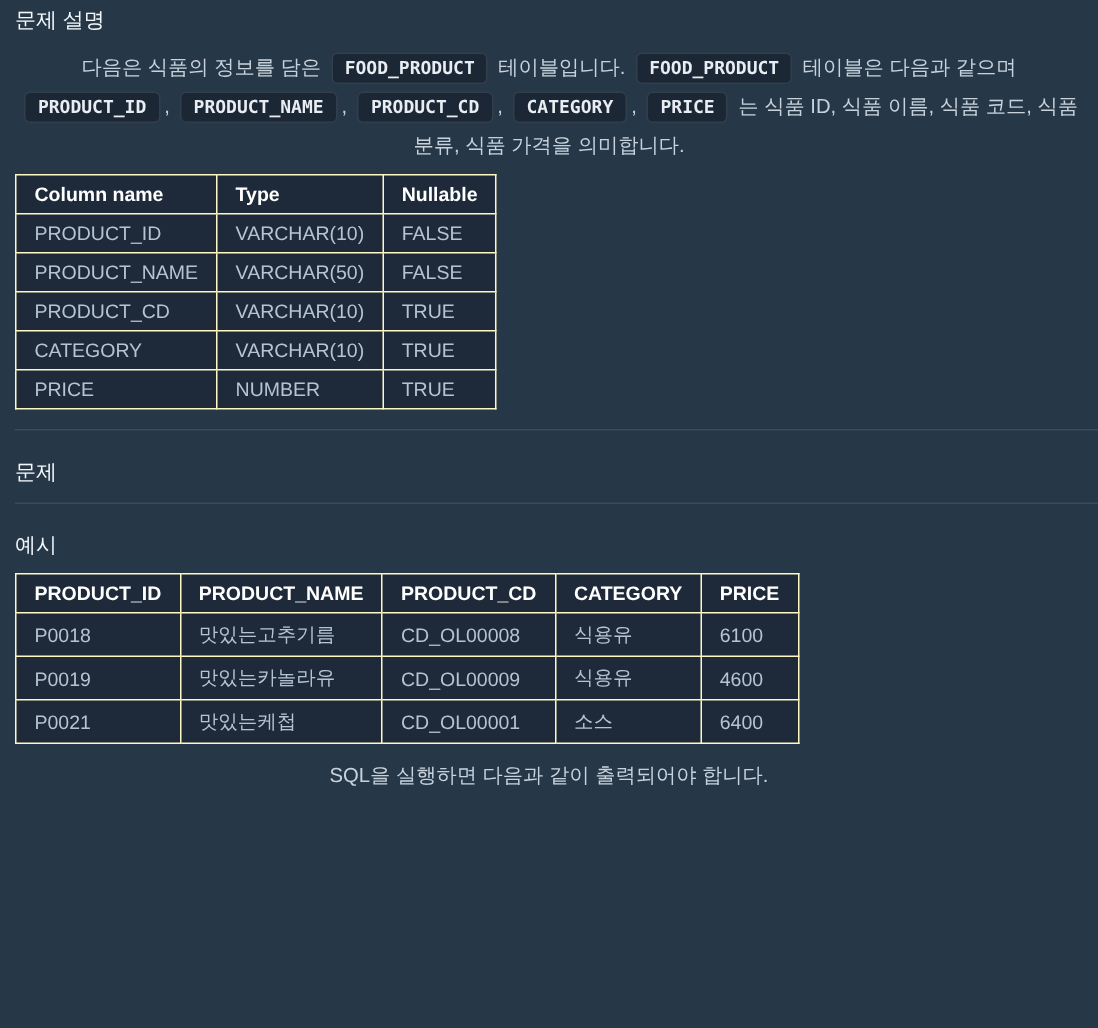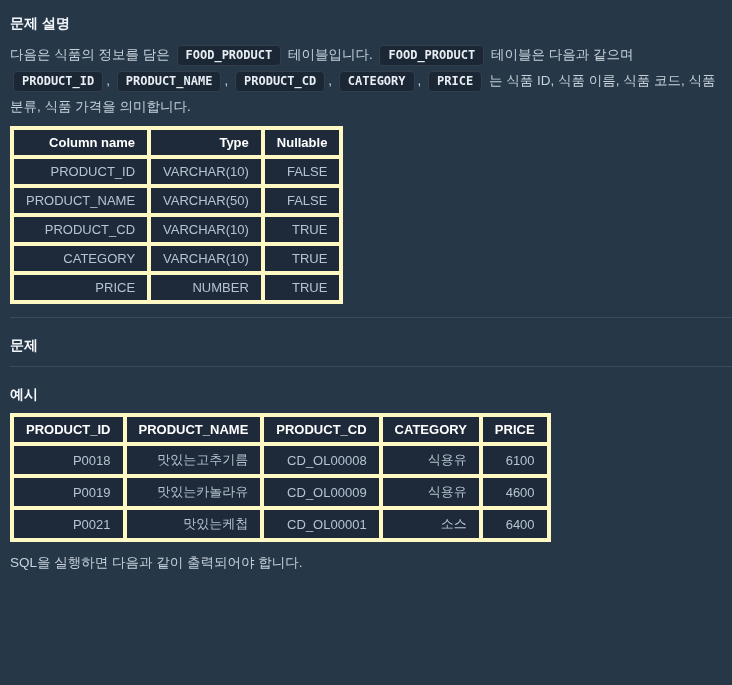--- a/index.html
+++ b/index.html
@@ -13,28 +13,29 @@
     box-sizing: border-box;
     padding: 5px 10px 0 10px;
     overflow: hidden;
     font-family: "Liberation Sans", sans-serif;
     font-size: 13.5px;
     color: #c7d2dc;
   }
   .heading {
     color: #f3f7fa;
     font-size: 14px;
-    font-weight: bold;
+    font-weight: normal;
     line-height: 16px;
-    margin: 10px 0 11px 0;
+    margin: 0 0 11px 0;
   }
   .para {
     margin: 0 0 6px 0;
     line-height: 26px;
     color: #c7d2dc;
+    text-align: center;
   }
   .chip {
     display: inline-block;
     font-family: "DejaVu Sans Mono", monospace;
     font-size: 12px;
     font-weight: 700;
     line-height: 14px;
     color: #e7edf2;
     background: #1b2734;
     border: 1px solid #323e4c;
@@ -43,24 +44,24 @@
     margin: 0 3px;
     vertical-align: middle;
     white-space: nowrap;
   }
   table.tbl {
     border-collapse: collapse;
     background: #1e2a39;
     margin: 2px 0 8px 0;
   }
   table.tbl th, table.tbl td {
-    border: 4px solid #fef9c3;
+    border: 1px solid #fef9c3;
     padding: 5px 12px;
     font-size: 13px;
-    text-align: right;
+    text-align: left;
     white-space: nowrap;
   }
   table.tbl th {
     color: #ffffff;
     font-weight: bold;
   }
   table.tbl td {
     color: #b6c4d1;
   }
   hr.divider {

